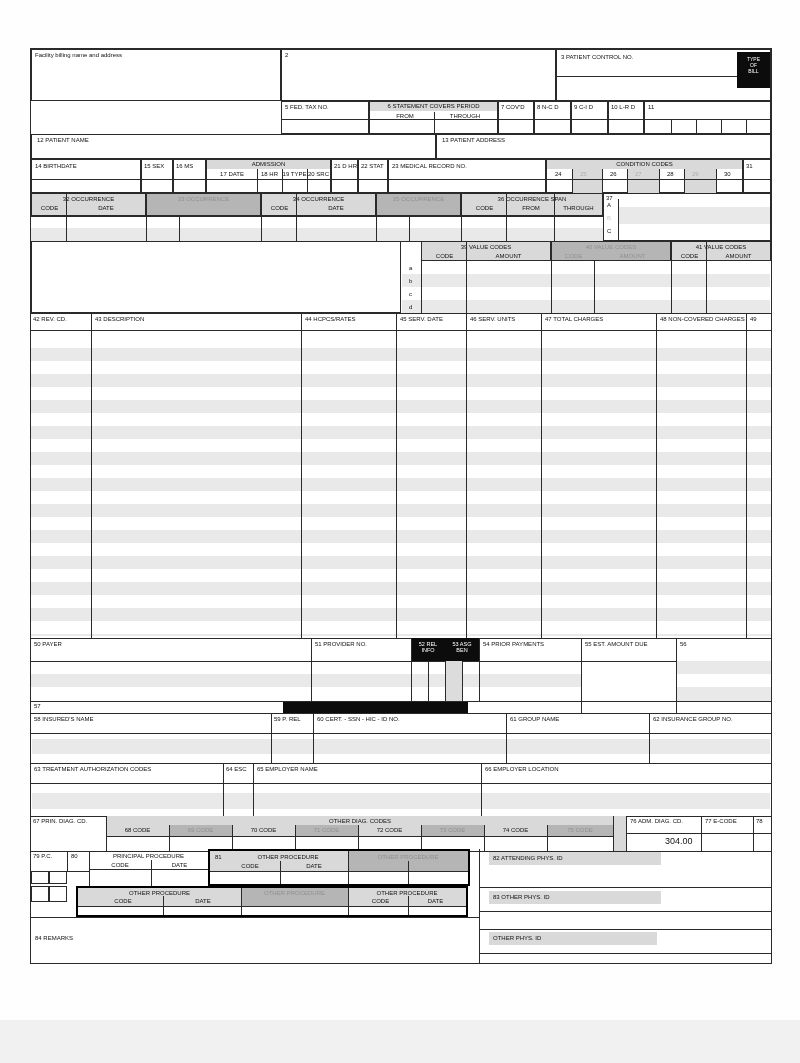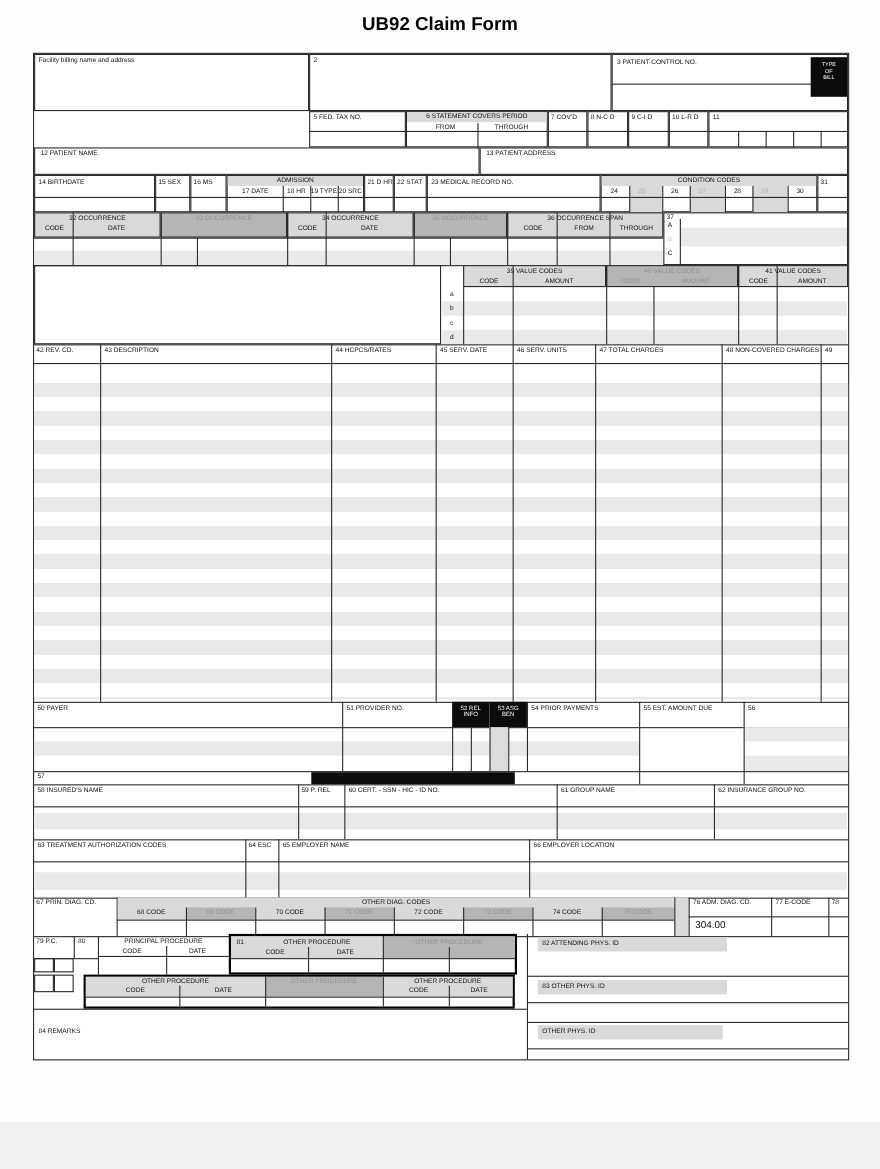--- a/index.html
+++ b/index.html
@@ -15,28 +15,27 @@
   .faint{color:rgba(0,0,0,0.22);}
   .white{color:#fff;}
   .gray{background:#d9d9d9;}
   .dark{background:#b5b5b5;}
   .stripe{background:#e9e9e9;}
   .blackfill{background:#0c0c0c;}
   .vline{position:absolute;width:1px;background:#2a2a2a;}
   .hline{position:absolute;height:1px;background:#2a2a2a;}
   .bodystripes{position:absolute;background:repeating-linear-gradient(180deg,#e9e9e9 0 13px,#ffffff 13px 26px);}
   .abs{position:absolute;}
-  .val{position:absolute;font-size:9px;color:#111;white-space:nowrap;}
+  .val{position:absolute;font-size:9px;color:#111;white-space:nowrap;margin-left:33px;}
   .footerband{position:absolute;left:0;top:1020px;width:800px;height:43px;background:#f1f1f1;}
 </style>
 </head>
 <body>
 
 <div class="page">
-  <div class="title">UB92 Claim Form</div>
 
   <div class="form">
 
     <div class="box" style="left:0;top:0;width:250px;height:52px;">
       <span class="lbl" style="left:3px;top:2px;">Facility billing name and address</span>
     </div>
     <div class="box" style="left:250px;top:0;width:275px;height:52px;">
       <span class="lbl" style="left:3px;top:2px;">2</span>
     </div>
     <div class="box" style="left:525px;top:0;width:215px;height:52px;">

